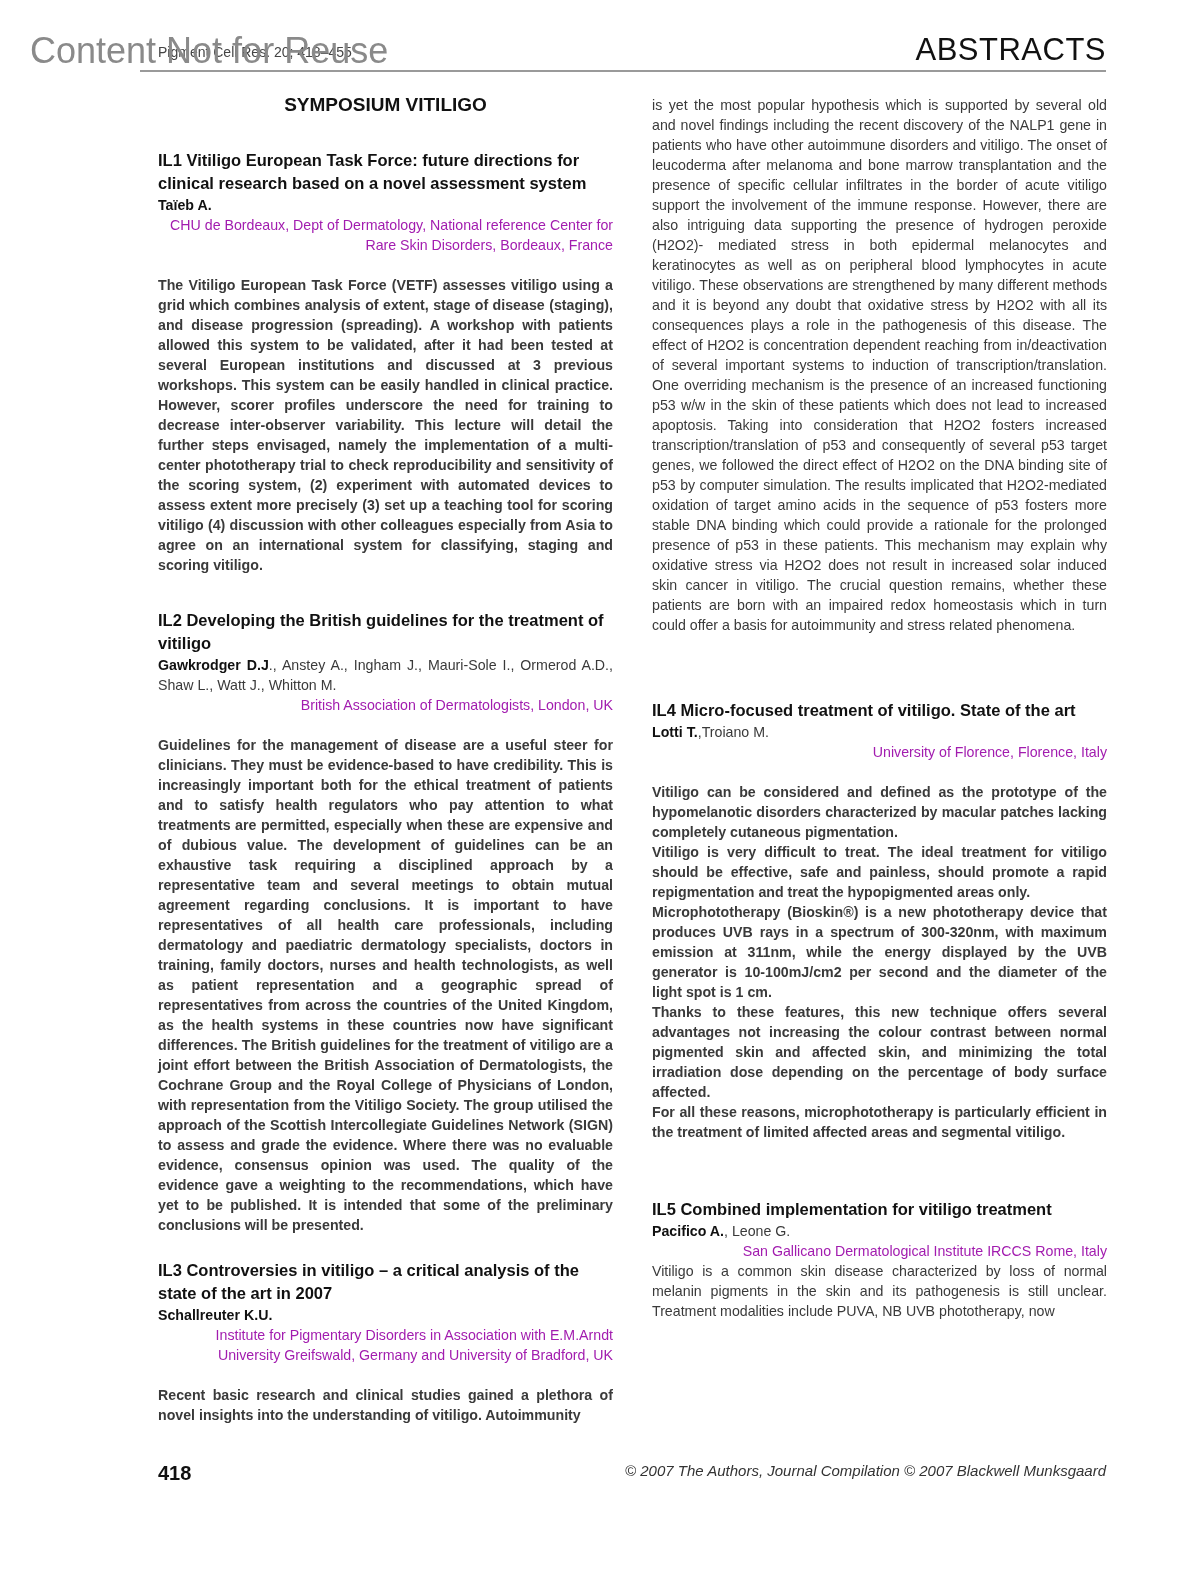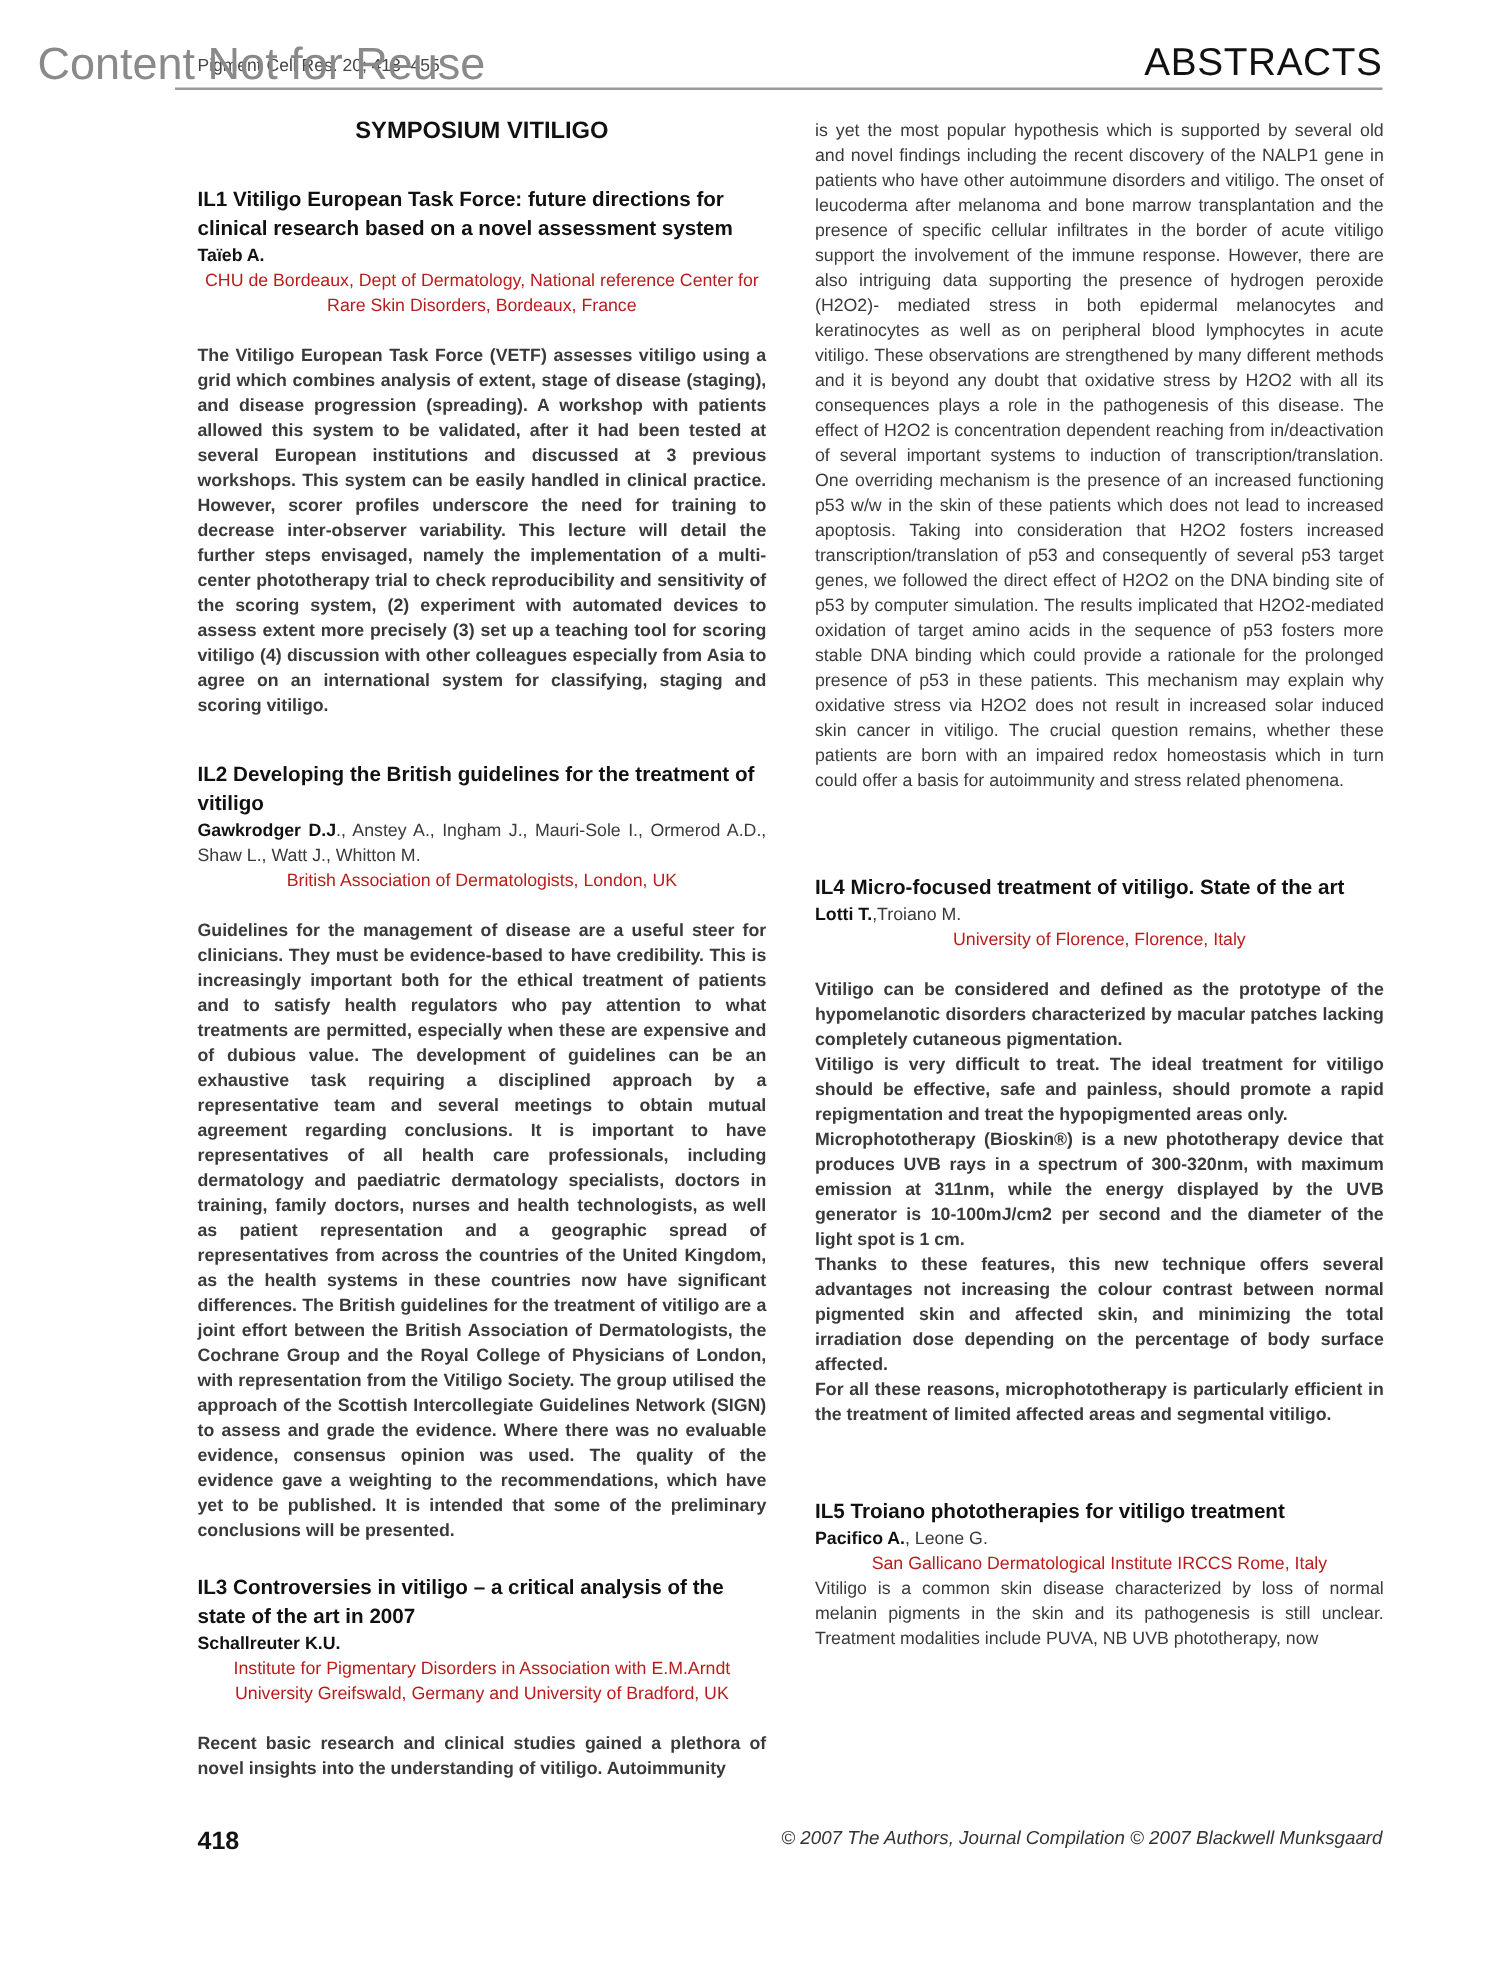--- a/index.html
+++ b/index.html
@@ -10,21 +10,21 @@
   .journal-ref { position:absolute; left:158px; top:44px; font-size:14px; color:#444; z-index:1; }
   .section-label { position:absolute; right:94px; top:32px; font-size:31px; color:#111; letter-spacing:0.5px; }
   .rule { position:absolute; left:140px; right:94px; top:70px; border-top:2px solid #9a9a9a; }
   .col { position:absolute; top:95px; width:455px; font-size:14.2px; line-height:20px; text-align:justify; }
   .col.left { left:158px; }
   .col.right { left:652px; }
   .sym-title { text-align:center; font-weight:bold; font-size:19px; color:#111; margin:0 0 34px 0; }
   .abs-title { font-weight:bold; font-size:16.5px; line-height:23px; color:#111; text-align:left; margin:0; }
   .authors { margin:0; color:#3a3a3a; }
   .authors b { color:#111; }
-  .affil { margin:0; color:#b91c1c; text-align:center; }
+  .affil { margin:0; color:#a21caf; text-align:right; }
   .body-text { margin:20px 0 0 0; }
   .body-text p { margin:0;font-weight:bold; }
   .gap-lg { height:34px; }
   .footer-page { position:absolute; left:158px; top:1462px; font-weight:bold; font-size:20px; color:#111; }
   .footer-copy { position:absolute; right:94px; top:1462px; font-size:15px; color:#333;font-style:italic; }
 </style>
 </head>
 <body>
 
 <div class="watermark">Content Not for Reuse</div>
@@ -83,21 +83,21 @@
       <p>Vitiligo is very difficult to treat. The ideal treatment for vitiligo should be effective, safe and painless, should promote a rapid repigmentation and treat the hypopigmented areas only.</p>
       <p>Microphototherapy (Bioskin®) is a new phototherapy device that produces UVB rays in a spectrum of 300-320nm, with maximum emission at 311nm, while the energy displayed by the UVB generator is 10-100mJ/cm2 per second and the diameter of the light spot is 1 cm.</p>
       <p>Thanks to these features, this new technique offers several advantages not increasing the colour contrast between normal pigmented skin and affected skin, and minimizing the total irradiation dose depending on the percentage of body surface affected.</p>
       <p>For all these reasons, microphototherapy is particularly efficient in the treatment of limited affected areas and segmental vitiligo.</p>
     </div>
   </div>
 
   <div style="height:56px"></div>
 
   <div>
-    <h3 class="abs-title">IL5 Troiano phototherapies for vitiligo treatment</h3>
+    <h3 class="abs-title">IL5 Combined implementation for vitiligo treatment</h3>
     <p class="authors"><b>Pacifico A.</b><span>, Leone G.</span></p>
     <p class="affil">San Gallicano Dermatological Institute IRCCS Rome, Italy</p>
     <div>
       <p style="margin:0">Vitiligo is a common skin disease characterized by loss of normal melanin pigments in the skin and its pathogenesis is still unclear. Treatment modalities include PUVA, NB UVB phototherapy, now</p>
     </div>
   </div>
 </div>
 
 <div class="footer-page">418</div>
 <div class="footer-copy">© 2007 The Authors, Journal Compilation © 2007 Blackwell Munksgaard</div>

